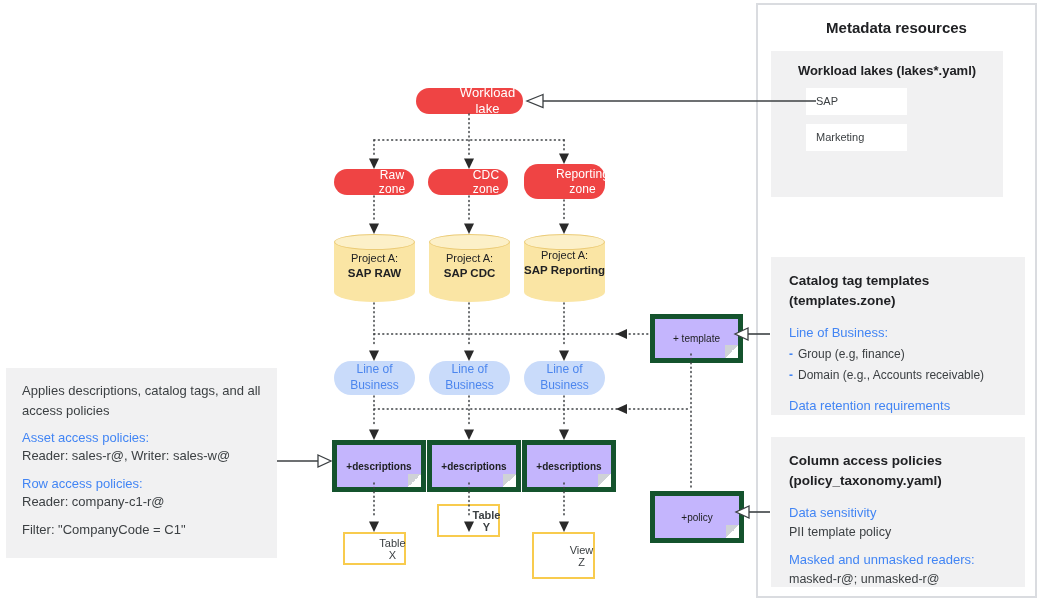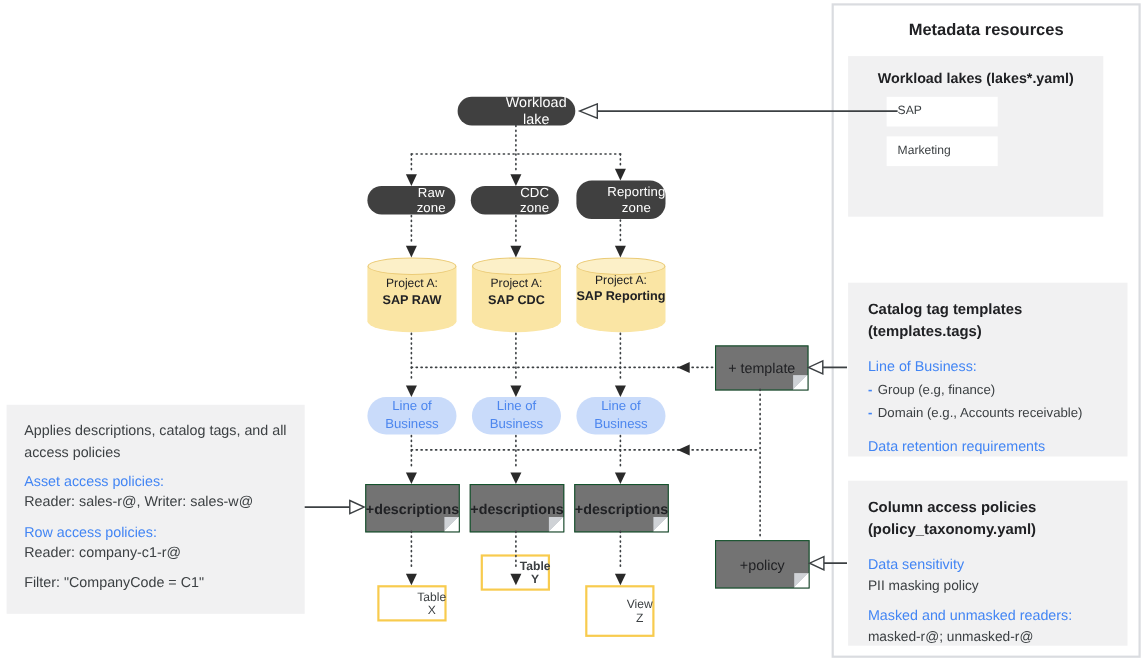--- a/index.html
+++ b/index.html
@@ -3,22 +3,22 @@
 <meta charset="utf-8">
 <style>
   html,body{margin:0;padding:0;background:#fff;}
   .canvas{
     position:relative;width:1040px;height:602px;background:#fff;
     font-family:"Liberation Sans","DejaVu Sans",sans-serif;color:#202124;overflow:hidden;
   }
   .abs{position:absolute;box-sizing:border-box;padding-left:36px;}
   
   .pill{
-    background:#404040;color:#fff;border-radius:14px;
-    display:flex;align-items:center;justify-content:flex-end;text-align:center;
+    background:#ef4444;color:#fff;border-radius:14px;
+    display:flex;align-items:center;justify-content:center;text-align:center;
     font-size:12px;line-height:1.2;letter-spacing:.1px;
   }
   .pill.big{font-size:13px;border-radius:13px;}
   
   .tagpill{
     background:#C9DBFA;color:#4C86EE;border-radius:17px;
     display:flex;align-items:center;justify-content:center;text-align:center;
     font-size:12px;line-height:1.3;padding:2px 6px;
   }
   
@@ -27,23 +27,23 @@
     content:"";position:absolute;top:-8px;left:0;width:100%;height:16px;
     background:#FCF0C8;border:1.5px solid #EBCB77;border-radius:50%;box-sizing:border-box;
   }
   .cyl .cyltext{
     position:absolute;top:10px;left:0;width:100%;text-align:center;
     font-size:11px;line-height:1.25;color:#202124;
   }
   .cyl .cyltext b{font-size:11.5px;}
   
   .note{
-    background:#737373;border:1px solid #14532d;
-    display:flex;align-items:center;justify-content:center;text-align:center;
-    font-size:13px;color:#202124;position:absolute;
+    background:#c4b5fd;border:5px solid #14532d;
+    display:flex;align-items:center;justify-content:center;text-align:center;
+    font-size:10px;color:#202124;position:absolute;
   }
   .note::after{
     content:"";position:absolute;right:0;bottom:0;width:13px;height:13px;
     background:linear-gradient(to bottom right,#cfd2d6 50%,#ffffff 50%);
   }
   .note.bold{font-weight:700;}
   
   .ybox{
     background:#fff;border:2px solid #F8CB4E;
     display:flex;align-items:center;justify-content:center;text-align:center;
@@ -165,36 +165,36 @@
     <div class="ptitle">Metadata resources</div>
 
     <div class="graybox lakes" style="left:13px;top:46px;width:232px;height:146px;">
       <div class="gtitle" style="margin-bottom:10px;">Workload lakes (lakes*.yaml)</div>
       <div class="lakeitem">SAP</div>
       <div class="lakeitem">Marketing</div>
     </div>
 
     <div class="graybox secbody" style="left:13px;top:252px;width:254px;height:158px;">
       <div class="gtitle">Catalog tag templates</div>
-      <div class="gtitle">(templates.tags)</div>
+      <div class="gtitle">(templates.zone)</div>
       <div class="bluehead2">Line of Business:</div>
       <div class="bullet">
         <span class="dash">-</span><span>Group (e.g, finance)</span>
       </div>
       <div class="bullet">
         <span class="dash">-</span><span>Domain (e.g., Accounts receivable)</span>
       </div>
       <div class="bluehead2" style="margin-top:16px;">Data retention requirements</div>
     </div>
 
     <div class="graybox secbody" style="left:13px;top:432px;width:254px;height:150px;">
       <div class="gtitle">Column access policies</div>
       <div class="gtitle">(policy_taxonomy.yaml)</div>
       <div class="bluehead2">Data sensitivity</div>
-      <div class="plainval">PII masking policy</div>
+      <div class="plainval">PII template policy</div>
       <div class="bluehead2">Masked and unmasked readers:</div>
       <div class="plainval">masked-r@; unmasked-r@</div>
     </div>
   </div>
 
   <svg class="connectors" width="1040" height="602" viewBox="0 0 1040 602">
     <g stroke="#3C4043" stroke-width="1.5" stroke-dasharray="1 3.4" stroke-linecap="round" fill="none">
 
       <path d="M469 114 V140"></path>
       <path d="M374 140 H565"></path>

